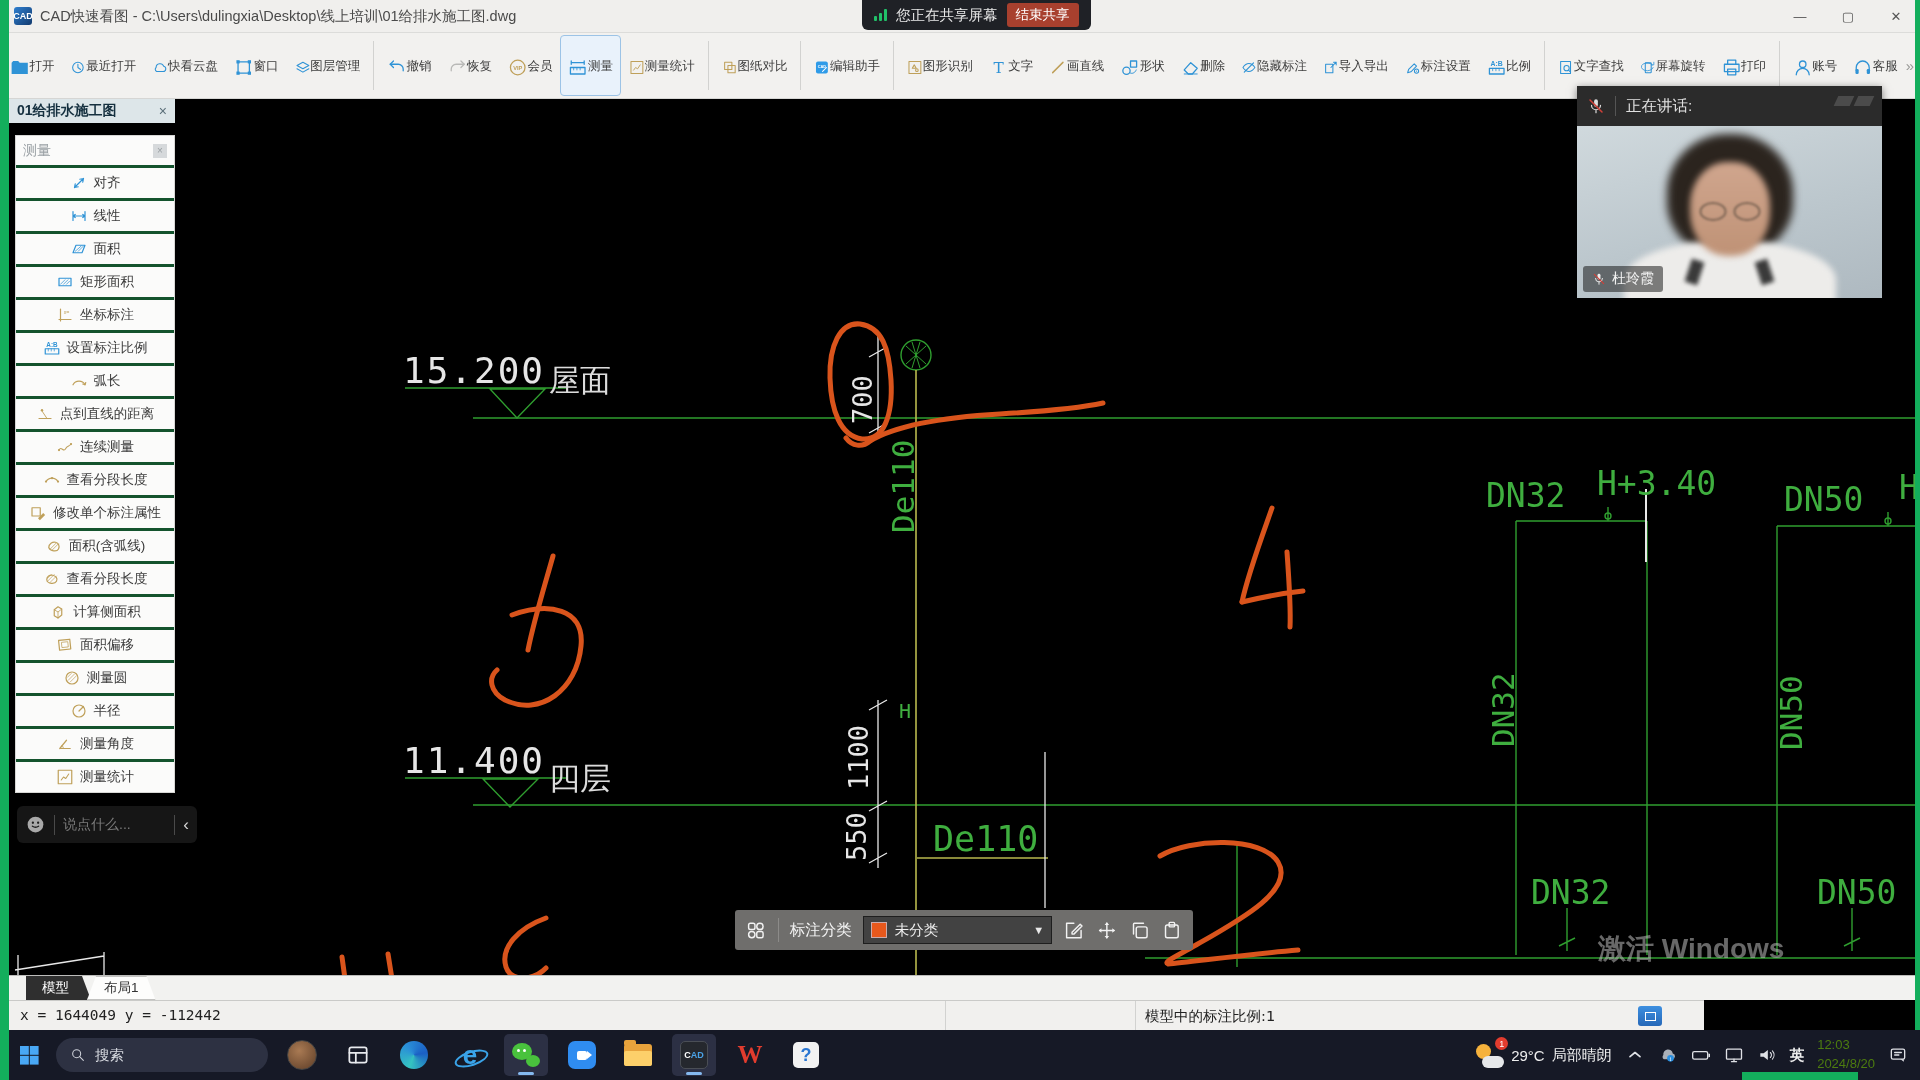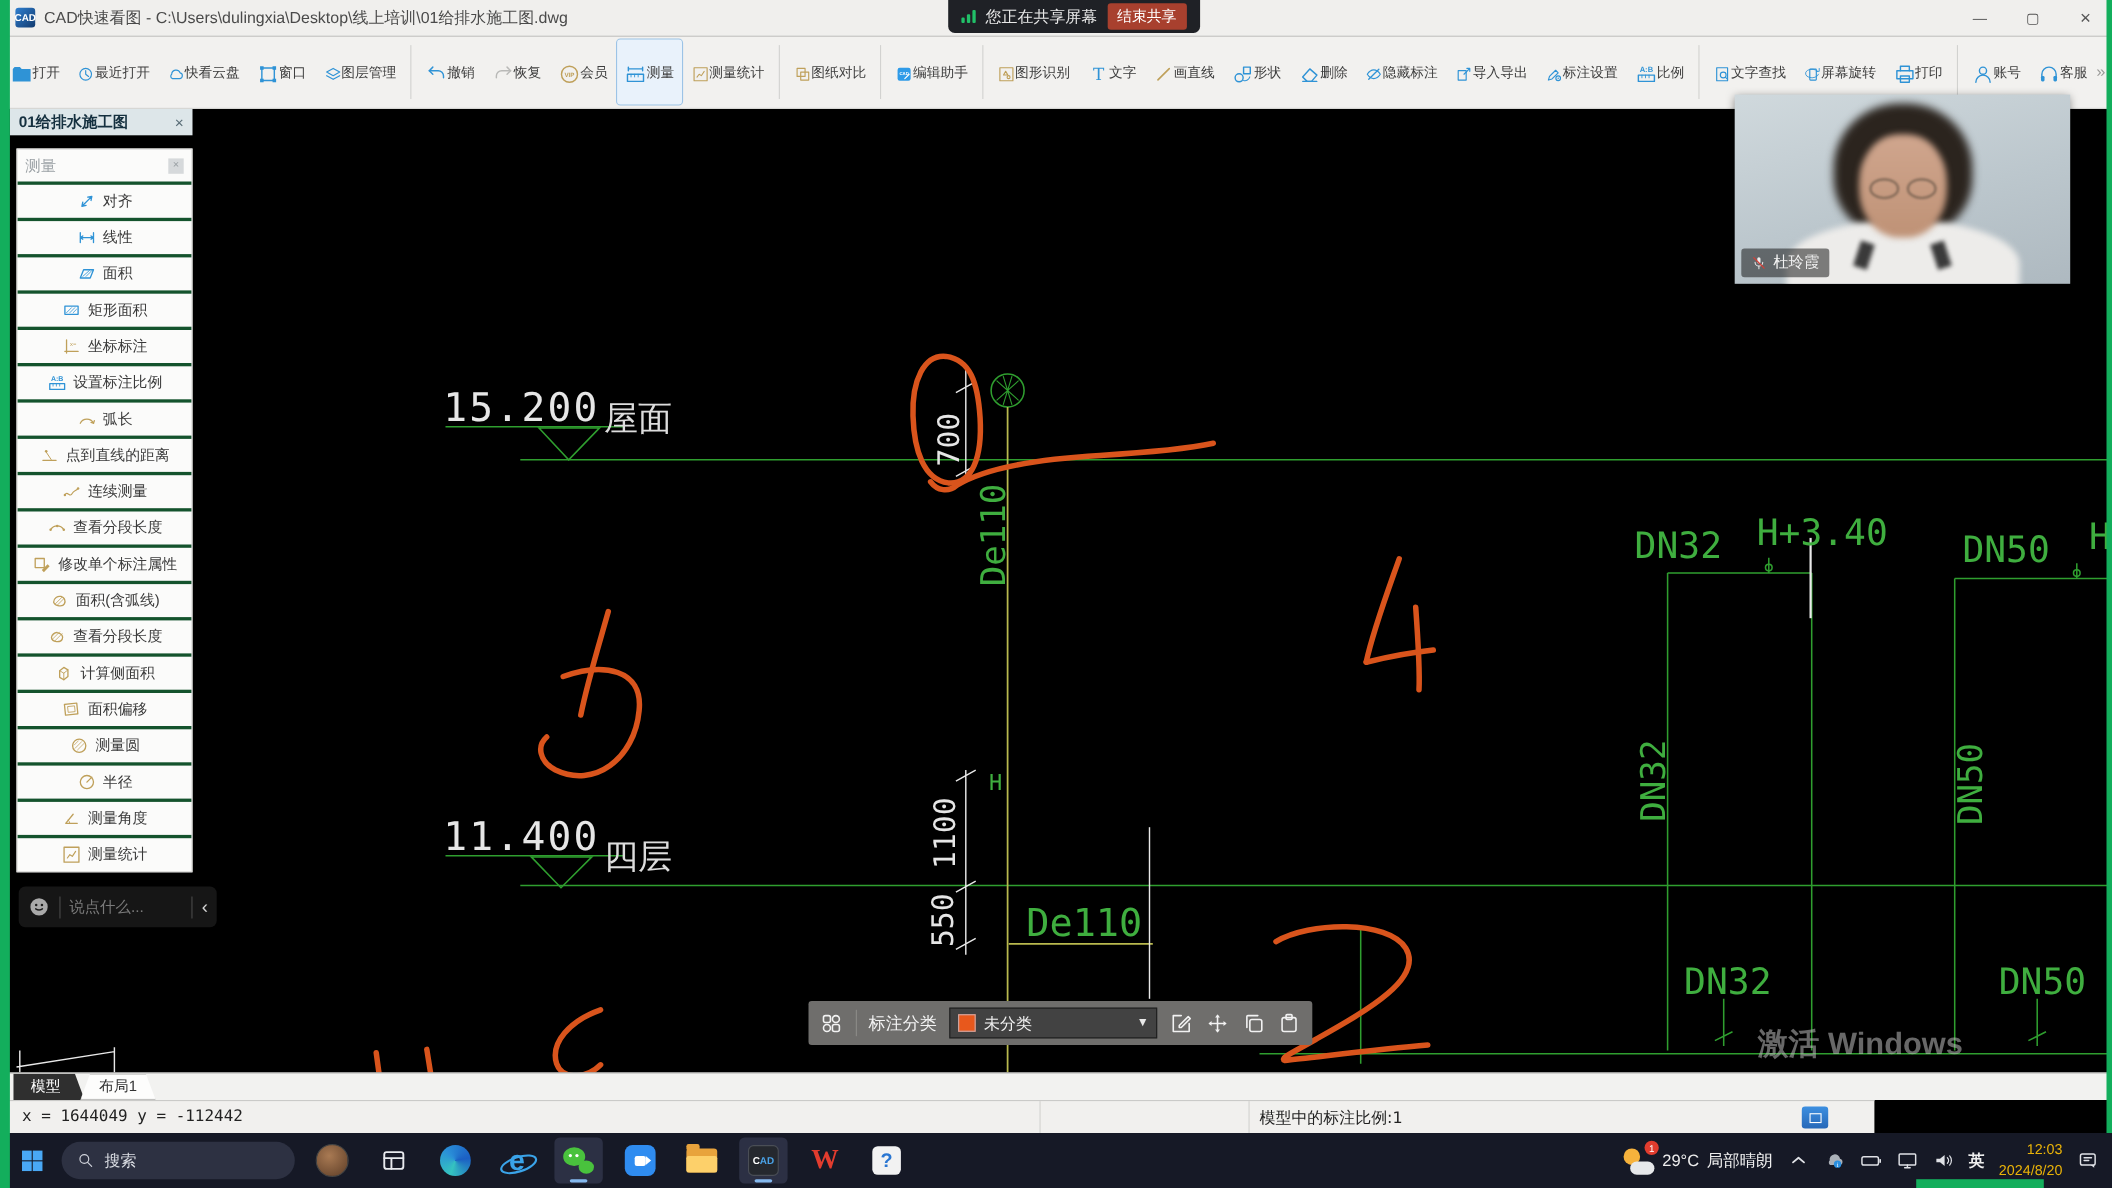--- a/index.html
+++ b/index.html
@@ -64,21 +64,21 @@
   .ab-swatch{width:16px;height:16px;background:#e8581c;border:1px solid #caa}
   .ab-val{color:#f0f0f0;font-size:14.5px;flex:1}
   .ab-caret{color:#e8e8e8;font-size:11px}
 
   
   .wm{position:absolute;left:1598px;top:831px;color:rgba(190,190,190,.55);pointer-events:none}
   .wm .l1{font-size:28px;font-weight:700}
   .wm .l2{font-size:14px;margin-top:6px;color:rgba(170,170,170,.5)}
 
   
-  .sheettabs{position:absolute;left:0;top:975px;width:1920px;height:25px;background:#f2f2f0;display:flex;align-items:stretch;padding-left:12px;border-top:1px solid #bdbdbb}
+  .sheettabs{position:absolute;left:0;top:975px;width:1920px;height:25px;background:#f2f2f0;display:flex;align-items:stretch;padding-left:26px;border-top:1px solid #bdbdbb}
   .stab{padding:0 16px;display:flex;align-items:center;font-size:13.5px;cursor:pointer}
   .stab.model{background:#2f2f2f;color:#fff;clip-path:polygon(0 0,calc(100% - 9px) 0,100% 100%,0 100%);padding-right:22px}
   .stab.layout{background:#fdfdfc;color:#333;clip-path:polygon(9px 0,calc(100% - 9px) 0,100% 100%,0 100%);margin-left:-4px;border:1px solid #c2c2c0}
 
   
   .statusbar{position:absolute;left:0;top:1000px;width:1704px;height:30px;background:#f1f0ee;border-top:1px solid #cacac8;font-family:"DejaVu Sans Mono",monospace}
   .sb-coords{position:absolute;left:20px;top:6px;font-size:14.5px;color:#222}
   .sb-scale{position:absolute;left:1145px;top:6px;font-size:14.5px;color:#222;font-family:"DejaVu Sans",sans-serif}
   .sb-sep{position:absolute;top:0;width:1px;height:30px;background:#d2d2d0}
   .sb-blueic{position:absolute;right:42px;top:5px;width:24px;height:20px;background:linear-gradient(#3d8fe0,#2668b8);border-radius:3px;display:flex;align-items:center;justify-content:center;cursor:pointer}
@@ -115,21 +115,21 @@
   .help-ic{width:26px;height:26px;background:#f2f2f2;border-radius:5px;color:#2a76d2;font-weight:bold;font-size:18px;display:flex;align-items:center;justify-content:center}
   .tray{position:absolute;right:0;top:0;height:50px;display:flex;align-items:center;gap:13px;padding-right:12px}
   .weather{display:flex;align-items:center;gap:7px;cursor:pointer}
   .wx-ic{position:relative;width:30px;height:26px}
   .wx-sun{position:absolute;left:2px;top:2px;width:15px;height:15px;background:#f6b23c;border-radius:50%}
   .wx-cloud{position:absolute;right:0;bottom:0;width:22px;height:12px;background:#e6e8ea;border-radius:8px}
   .wx-badge{position:absolute;right:-4px;top:-5px;width:13px;height:13px;background:#e23c2e;color:#fff;font-size:9px;border-radius:50%;display:flex;align-items:center;justify-content:center}
   .wx-t,.wx-d{color:#eee;font-size:15px;white-space:nowrap}
   .tray-ic{width:20px;height:20px;color:#dfe1e6;cursor:pointer}
   .lang{color:#eee;font-size:14.5px;font-weight:bold;cursor:pointer}
-  .clock{color:#eab308;font-size:13px;text-align:right;line-height:1.45;cursor:pointer;white-space:nowrap}
+  .clock{color:#4d7c0f;font-size:13px;text-align:left;line-height:1.45;cursor:pointer;white-space:nowrap}
 
   
   .vcall{position:absolute;left:1577px;top:86px;width:305px;z-index:60;box-shadow:0 2px 8px rgba(0,0,0,.5)}
   .vc-head{height:40px;background:#2b2b2b;display:flex;align-items:center;gap:10px;padding:0 10px;position:relative}
   .vc-head .ic{width:18px;height:18px;color:#ddd}
   .vc-div{width:1px;height:20px;background:#555}
   .vc-title{color:#e0e0e0;font-size:15.5px}
   .vc-deco{position:absolute;right:10px;top:10px;display:flex;gap:4px;opacity:.35}
   .vc-deco i{display:block;width:16px;height:10px;background:#888;transform:skewX(-25deg)}
   .vc-body{position:relative;height:172px;background:linear-gradient(165deg,#d0d9dd 0%,#bcc7cd 55%,#aeb9c0 100%);overflow:hidden}
@@ -942,20 +942,31 @@
     <span class="bars">
         <i></i>
         <i></i>
         <i></i>
       </span>
     <span class="share-txt">您正在共享屏幕</span>
     <button class="share-stop">结束共享</button>
   </div>
 
   <div class="vcall">
+    <div class="vc-head">
+      <svg class="ic">
+          <use href="#i-micoff"></use>
+        </svg>
+      <span class="vc-div"></span>
+      <span class="vc-title">正在讲话:</span>
+      <span class="vc-deco">
+          <i></i>
+          <i></i>
+        </span>
+    </div>
     <div class="vc-body">
       <span class="p-hair"></span>
       <span class="p-neck"></span>
       <span class="p-shirt"></span>
       <span class="p-c1"></span>
       <span class="p-c2"></span>
       <span class="p-face"></span>
       <span class="p-glasses">
           <i></i>
           <i></i>

